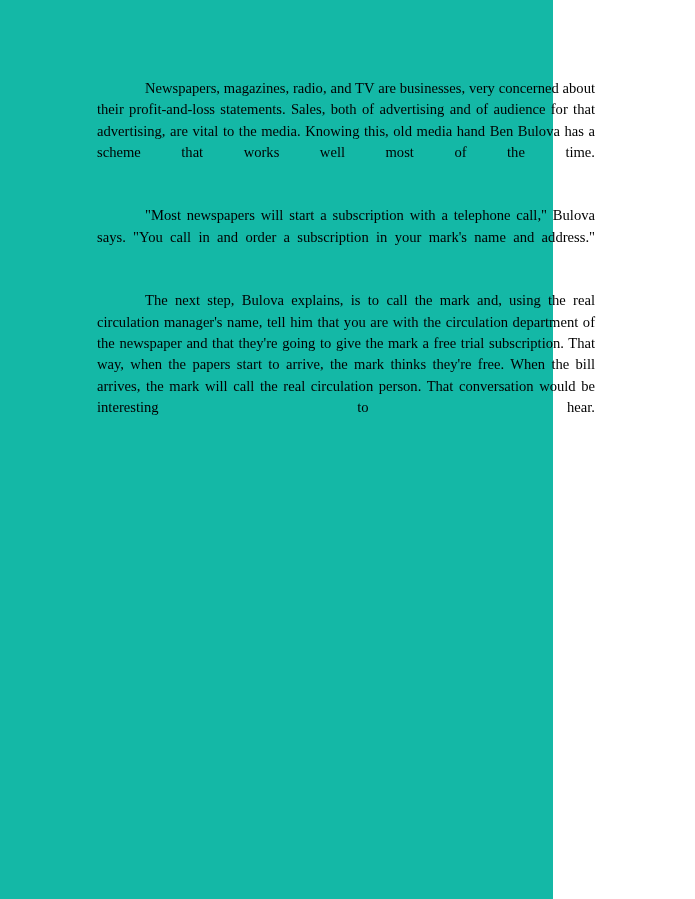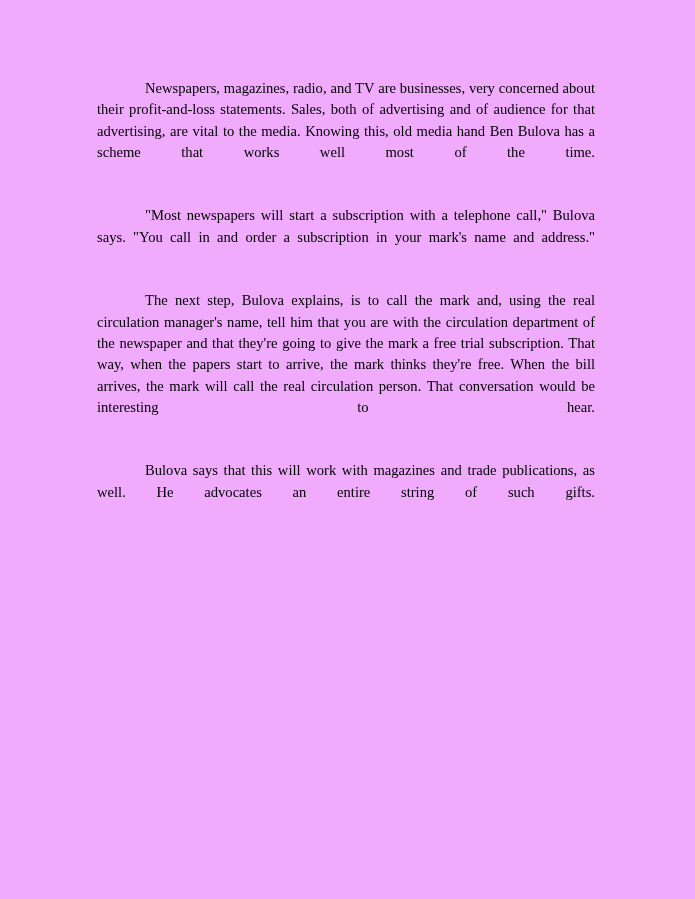--- a/index.html
+++ b/index.html
@@ -9,23 +9,23 @@
   }
   body {
     width: 695px;
     height: 899px;
     font-family: "Liberation Serif", "DejaVu Serif", serif;
     color: #000000;
     -webkit-font-smoothing: antialiased;
   }
   .page {
     position: relative;
-    width: 695px;
+    width: 553px;
     height: 899px;
-    background: #f0abfc;
+    background: #14b8a6;
     box-sizing: border-box;
   }
   .text-column {
     position: absolute;
     left: 97px;
     top: 78px;
     width: 498px;
   }
   .para {
     margin: 0 0 0 0;
@@ -47,15 +47,14 @@
   }
 </style>
 </head>
 <body>
 
 <div class="page">
   <div class="text-column">
     <p class="para">Newspapers, magazines, radio, and TV are businesses, very concerned about their profit-and-loss statements.  Sales, both of advertising and of audience for that advertising, are vital to the media.  Knowing this, old media hand Ben Bulova has a scheme that works well most of the time.</p>
     <p class="para">"Most newspapers will start a subscription with a telephone call," Bulova says.  "You call in and order a subscription in your mark's name and address."</p>
     <p class="para">The next step, Bulova explains, is to call the mark and, using the real circulation manager's name, tell him that you are with the circulation department of the newspaper and that they're going to give the mark a free trial subscription.  That way, when the papers start to arrive, the mark thinks they're free.  When the bill arrives, the mark will call the real circulation person.  That conversation would be interesting to hear.</p>
-    <p class="para">Bulova says that this will work with magazines and trade publications, as well.  He advocates an entire string of such gifts.</p>
   </div>
 </div>
 
 </body></html>

